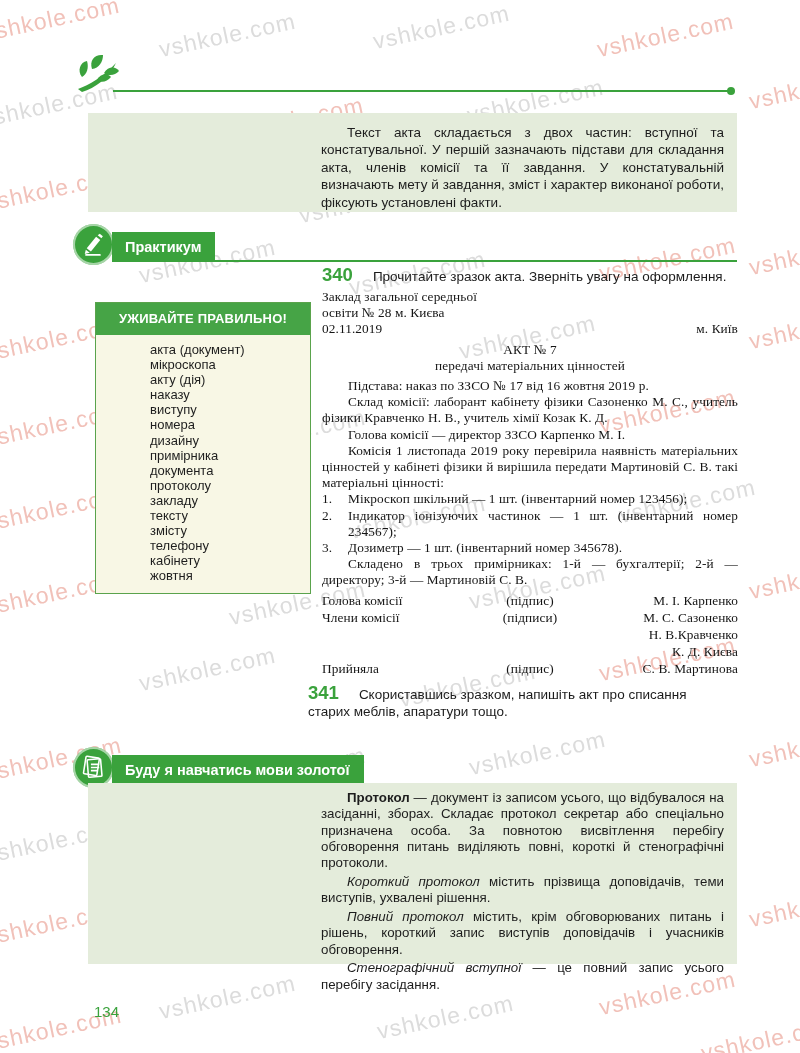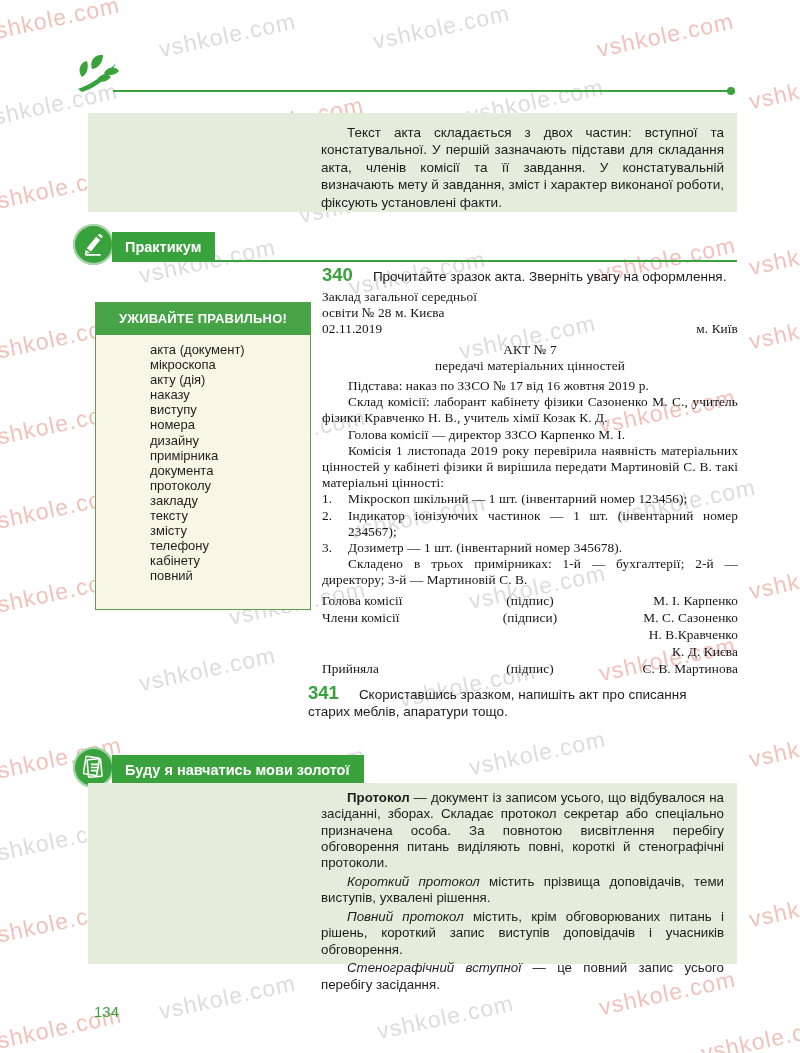--- a/index.html
+++ b/index.html
@@ -48,21 +48,21 @@
   .exercise { width:418px; font-size:13.5px; line-height:17px; }
   .ex-340 { left:322px; top:266px; }
   .ex-341 { left:308px; top:684px; }
   .ex-num { color:var(--accent,#3aa23c); font-weight:bold; font-size:18.5px; margin-right:20px; }
 
   
   .usage-box { left:95px; top:302px; width:216px; border:1.5px solid #5aa34c;
                background:var(--cream,#f8f7e5); box-sizing:border-box; }
   .usage-header { background:#46a446; color:#fff; font-weight:bold; font-size:13px;
                   text-align:center; line-height:32px; height:32px; letter-spacing:.2px; }
-  .usage-list { list-style:none; margin:0; padding:7px 4px 25px 54px; }
+  .usage-list { list-style:none; margin:0; padding:7px 4px 9px 54px; }
   .usage-list li { font-size:13px; line-height:15.1px; color:#1e1e1e; }
 
   
   .act { left:322px; top:289px; width:416px; font-family:"Liberation Serif", serif;
          font-size:13.3px; line-height:16.2px; color:#151515; letter-spacing:.1px; }
   .act p, .act div { margin:0; }
   .act-dateline { display:flex; justify-content:space-between; }
   .act-title { text-align:center; margin-top:4px !important; }
   .act-subtitle { text-align:center; }
   .act-p { text-align:justify; text-indent:26px; }
@@ -193,21 +193,21 @@
         <li>номера</li>
         <li>дизайну</li>
         <li>примірника</li>
         <li>документа</li>
         <li>протоколу</li>
         <li>закладу</li>
         <li>тексту</li>
         <li>змісту</li>
         <li>телефону</li>
         <li>кабінету</li>
-        <li>повний</li>
+        <li>жовтня</li>
       </ul>
   </aside>
 
   <article class="fg act">
     <div>Заклад загальної середньої</div>
     <div>освіти № 28 м. Києва</div>
     <div class="act-dateline">
       <span>02.11.2019</span>
       <span>м. Київ</span>
     </div>

